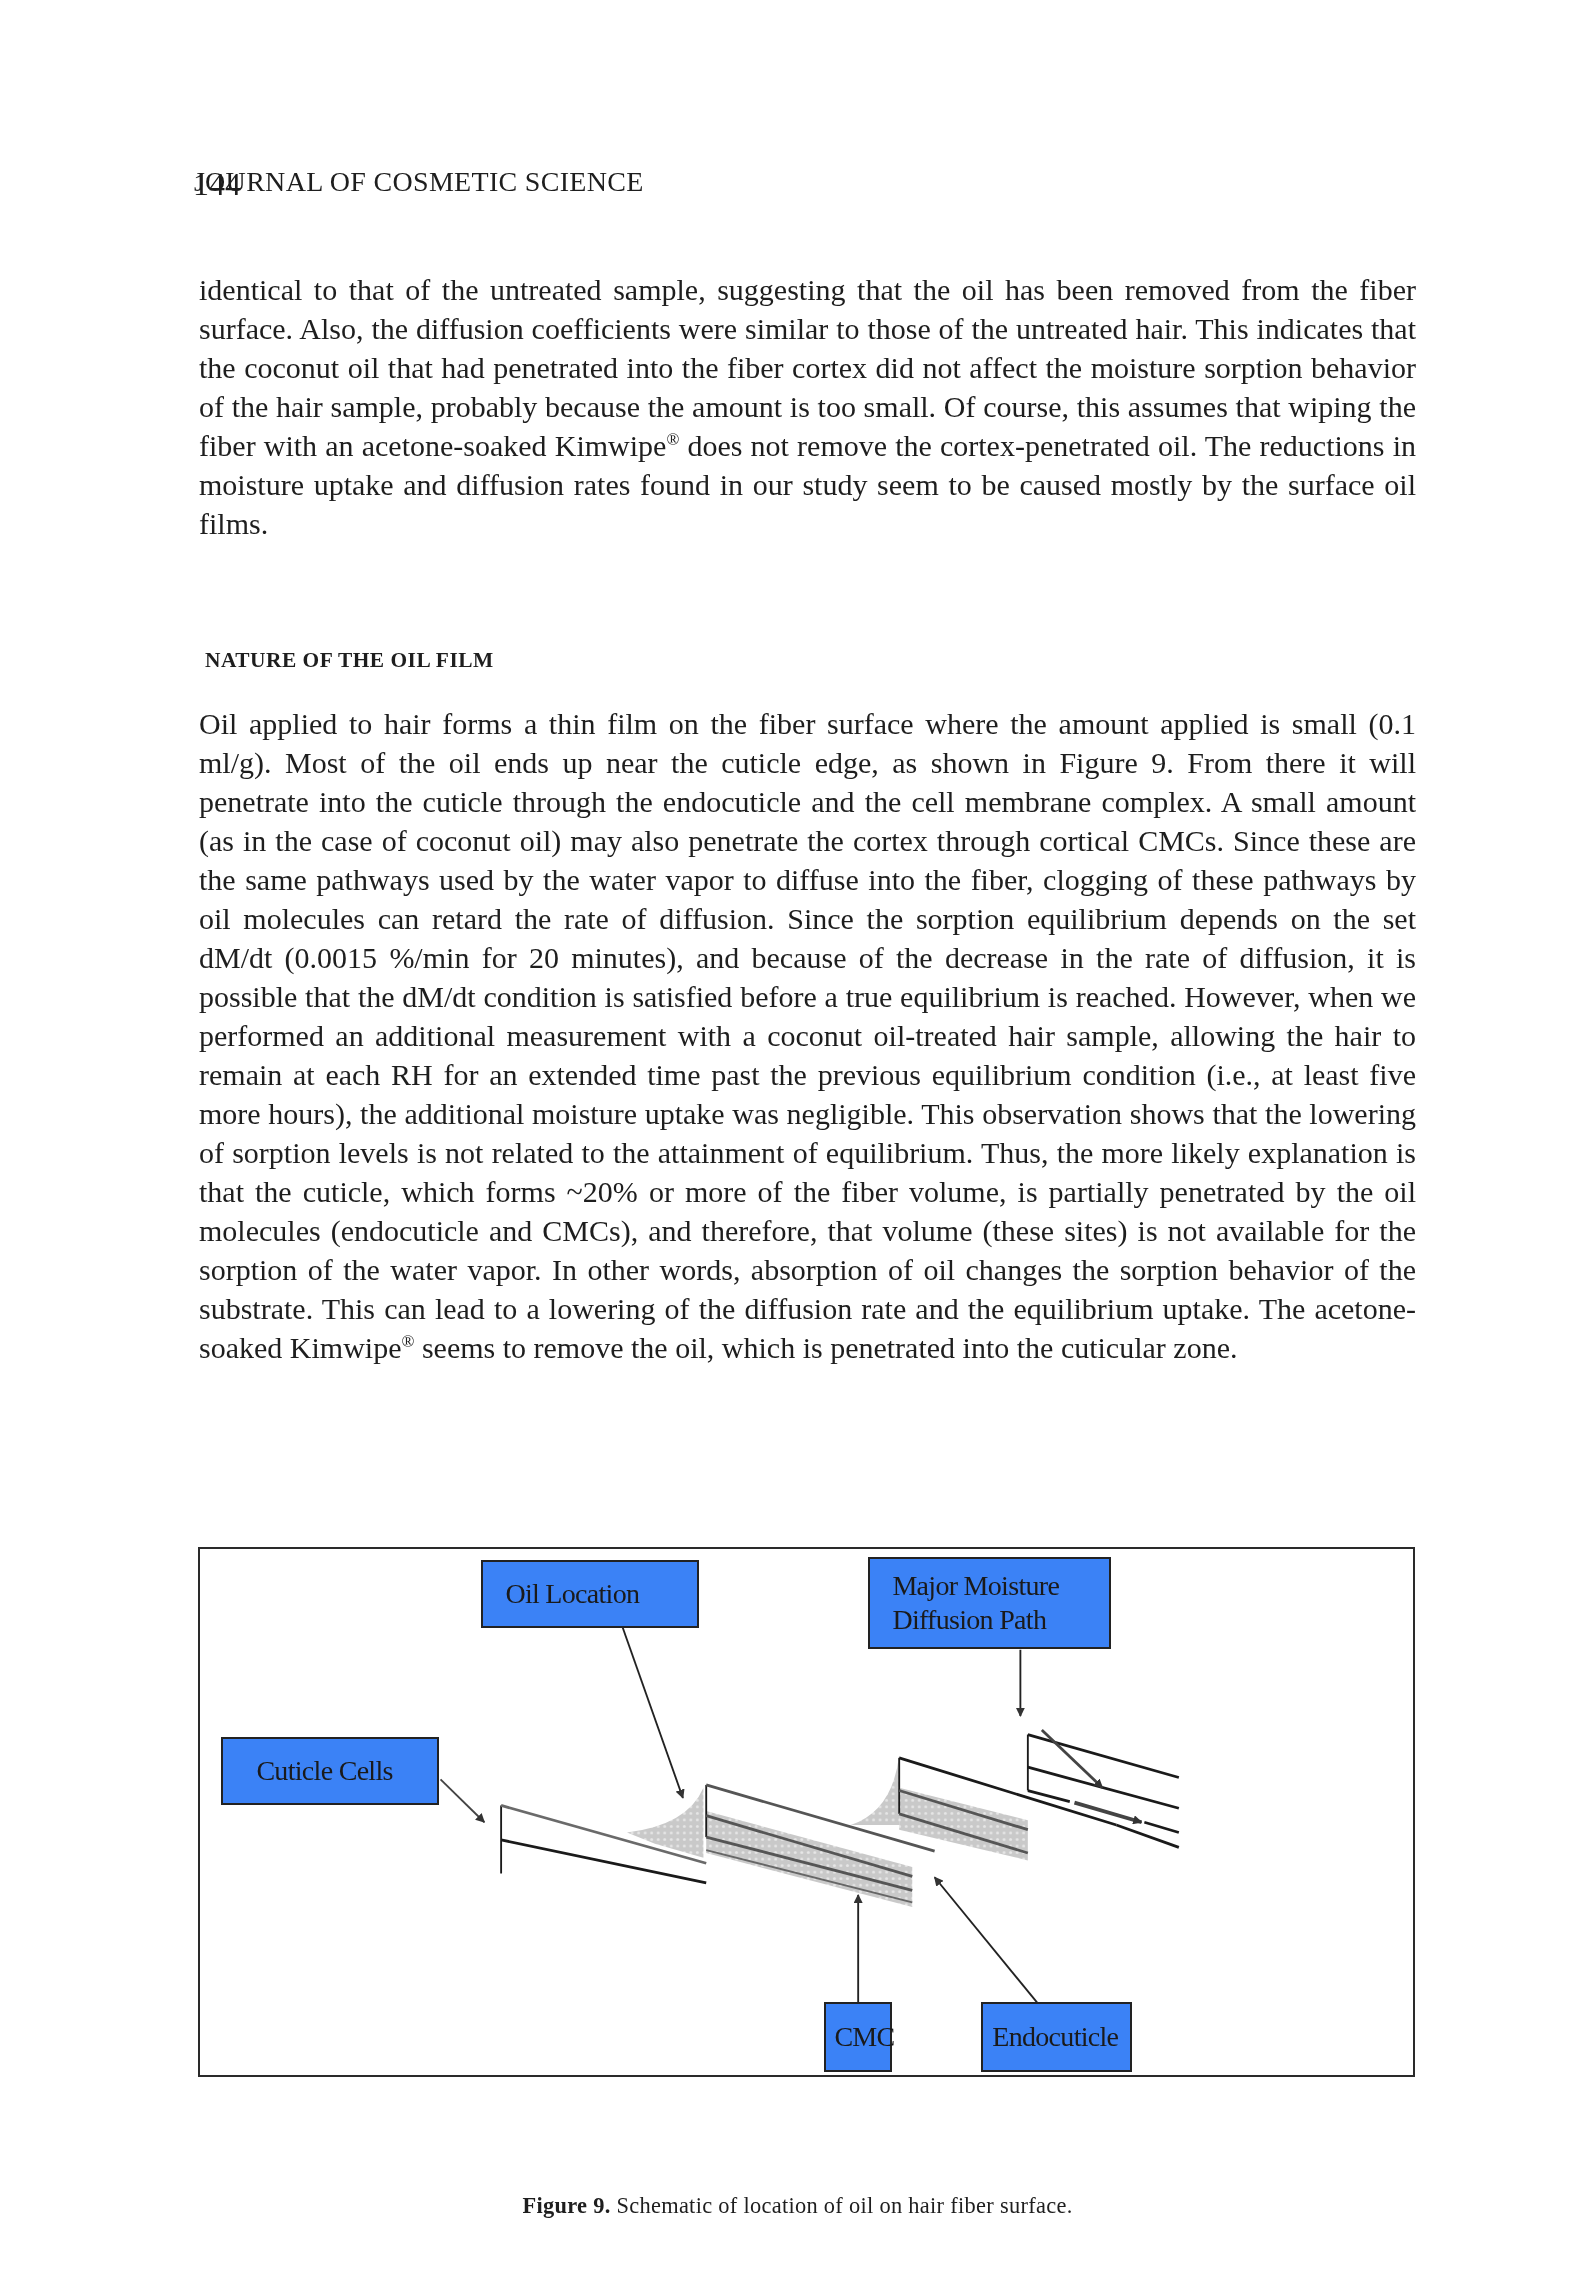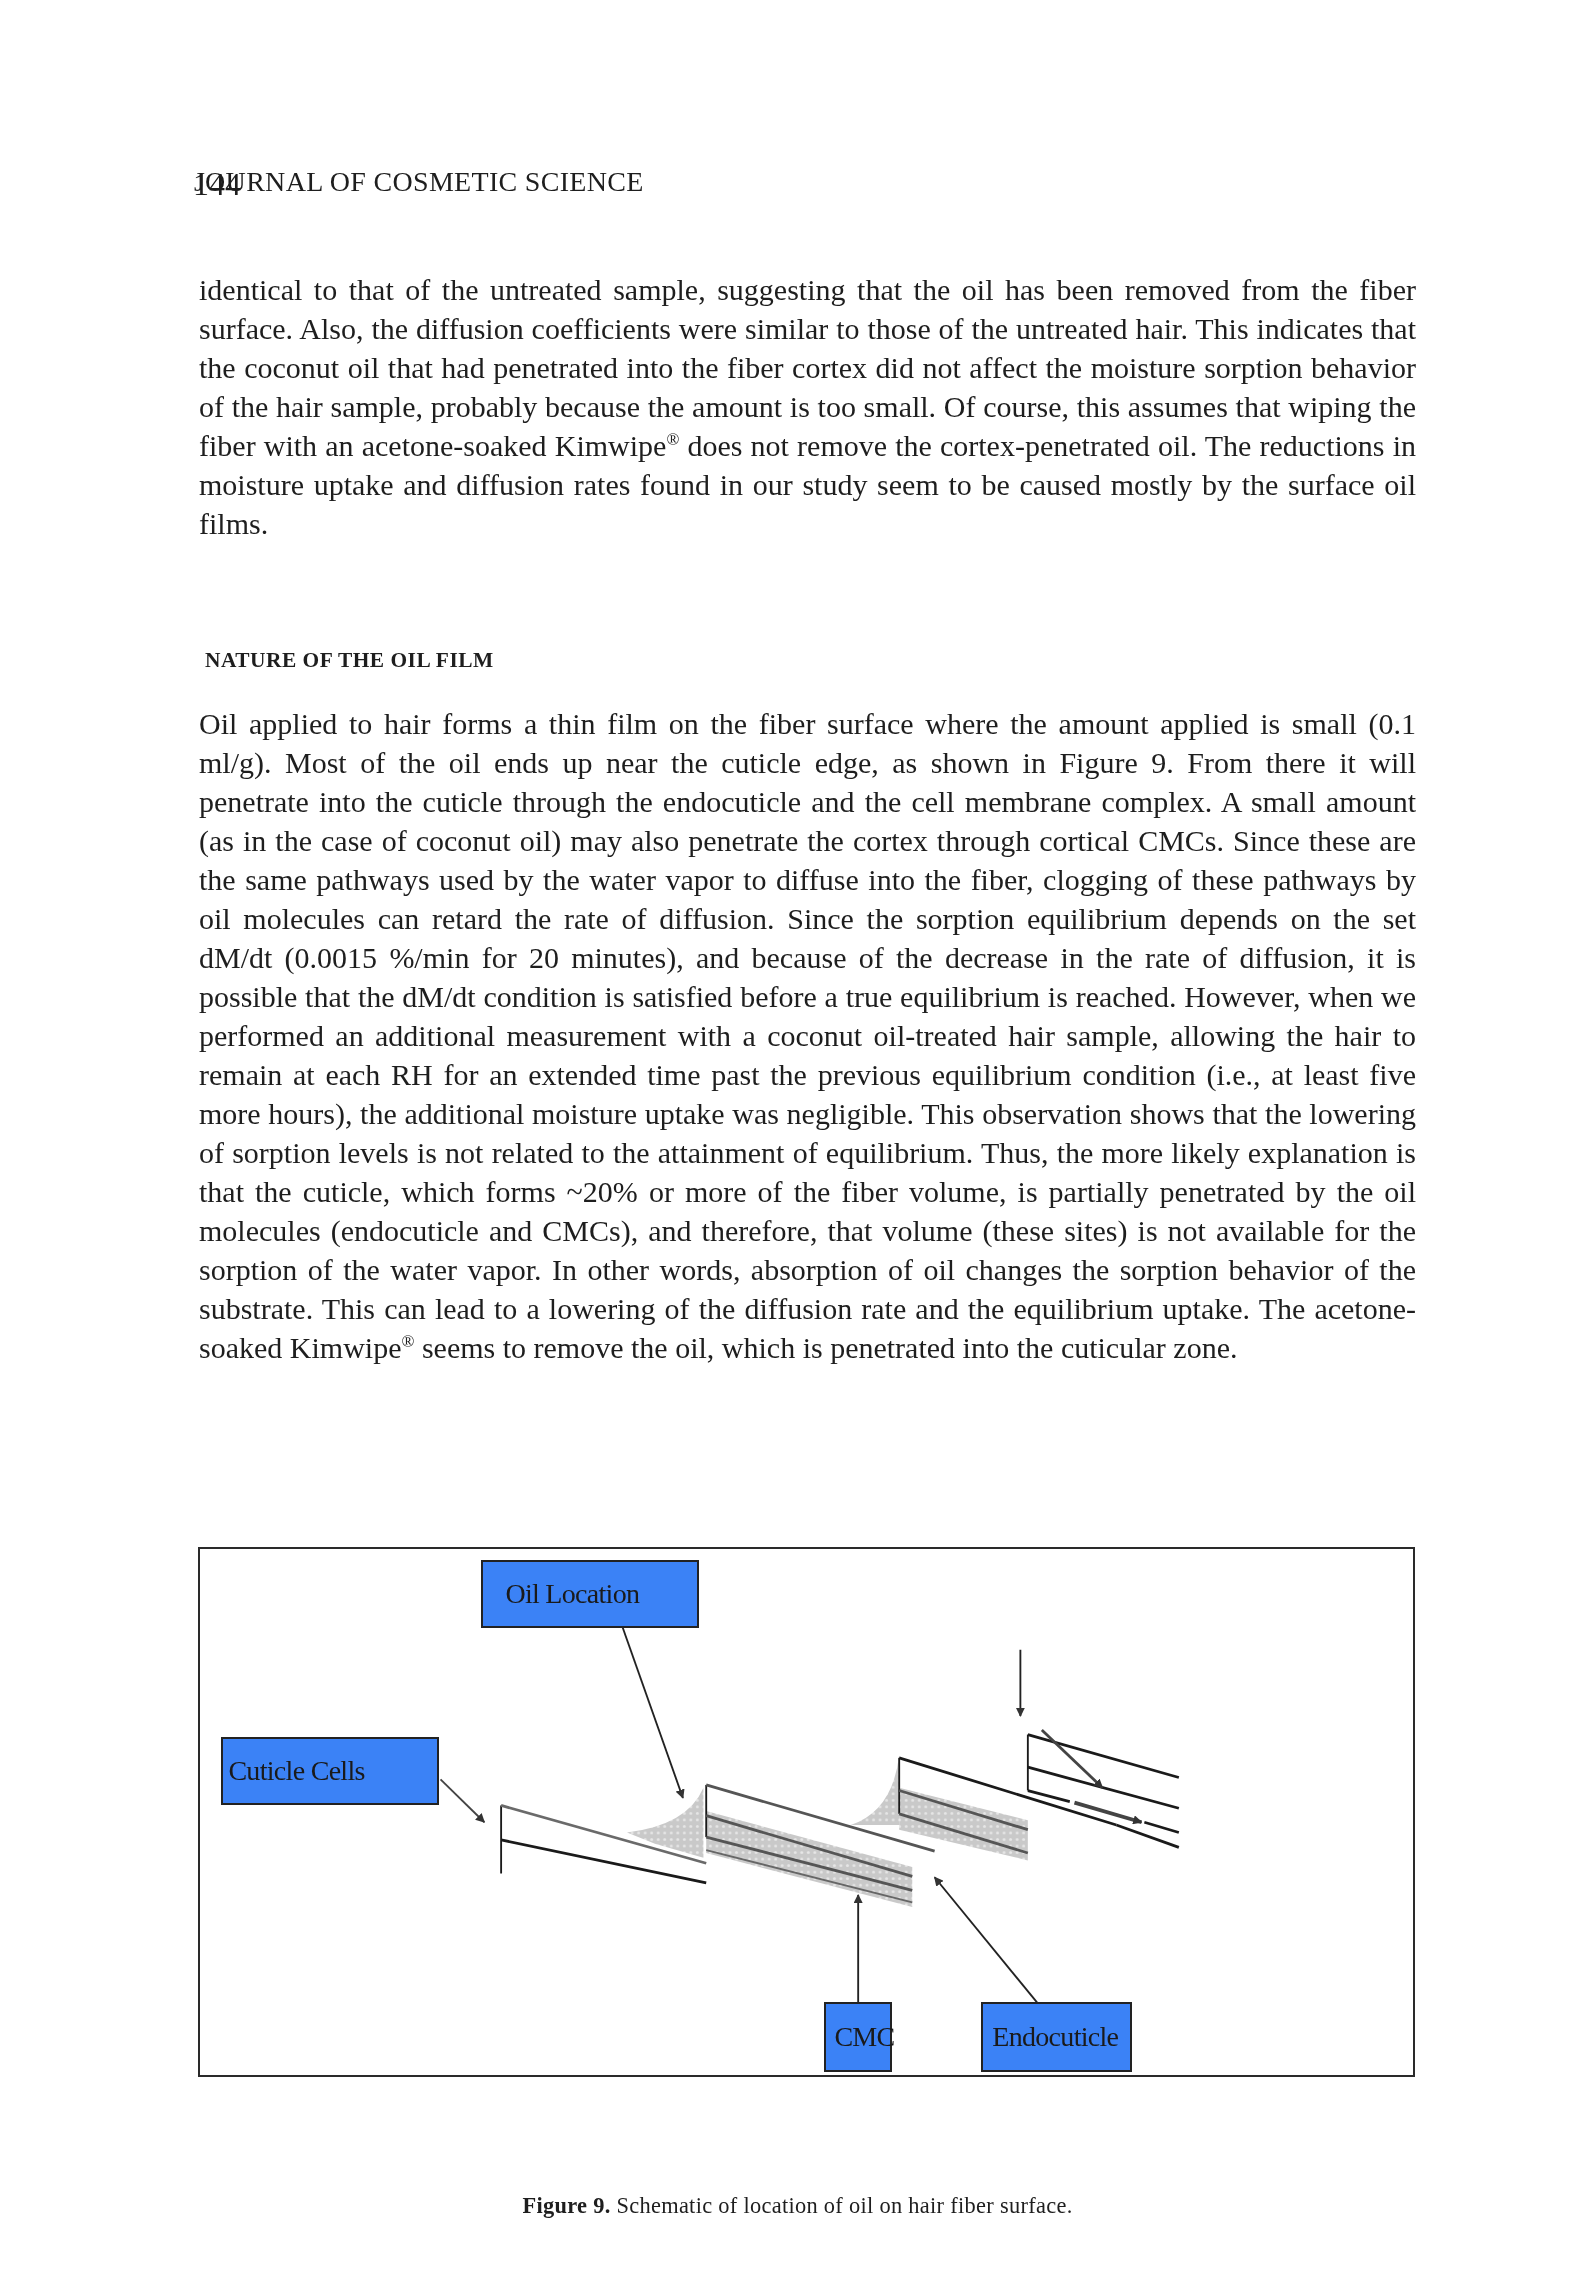--- a/index.html
+++ b/index.html
@@ -94,22 +94,26 @@
     <line x1="1092" y1="1767" x2="1092" y2="1838" stroke="#222" stroke-width="2" marker-end="url(#ah)"></line>
     <line x1="1115" y1="1853" x2="1180" y2="1915" stroke="#444" stroke-width="3" marker-end="url(#ah)"></line>
     <line x1="918" y1="2150" x2="918" y2="2030" stroke="#222" stroke-width="2" marker-end="url(#ah)"></line>
     <line x1="1130" y1="2170" x2="1000" y2="2011" stroke="#222" stroke-width="2" marker-end="url(#ah)"></line>
   </svg>
 
   <div class="label-box" style="left:281px; top:11.2px; width:218px; height:68px; padding-left:22.4px;">
     <span>Oil Location</span>
   </div>
 
+  <div class="label-box" style="left:668px; top:8.4px; width:243px; height:92px; padding-left:22.4px; flex-direction:column; align-items:flex-start; justify-content:center;">
+    <span>Major Moisture</span>
+    <span>Diffusion Path</span>
+  </div>
 
-  <div class="label-box" style="left:21.4px; top:188px; width:218px; height:68px; padding-left:5px;">
+  <div class="label-box" style="left:21.4px; top:188px; width:218px; height:68px; padding-left:33px;">
     <span>Cuticle Cells</span>
   </div>
 
   <div class="label-box" style="left:624px; top:453px; width:68px; height:70px; padding-left:8.4px;">
     <span>CMC</span>
   </div>
 
   <div class="label-box" style="left:690px; top:453px; width:151px; height:70px; padding-left:9.3px; transform:translateX(91px);">
     <span>Endocuticle</span>
   </div>

